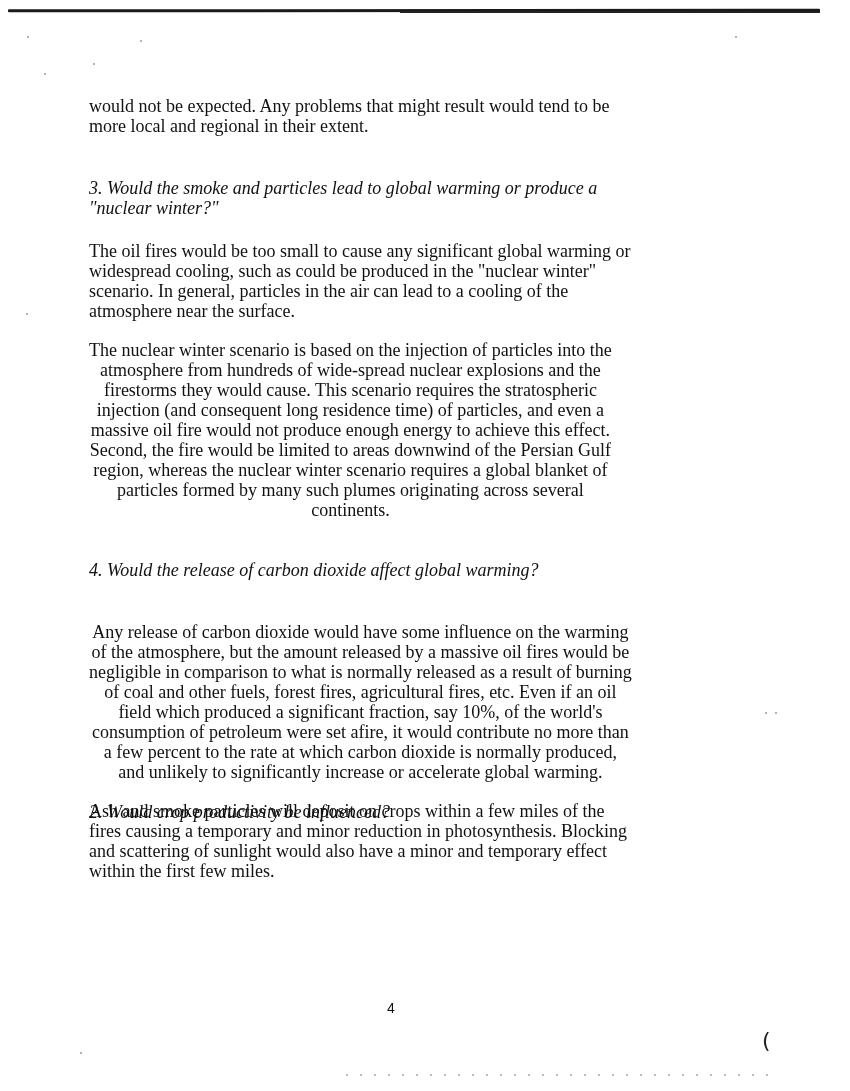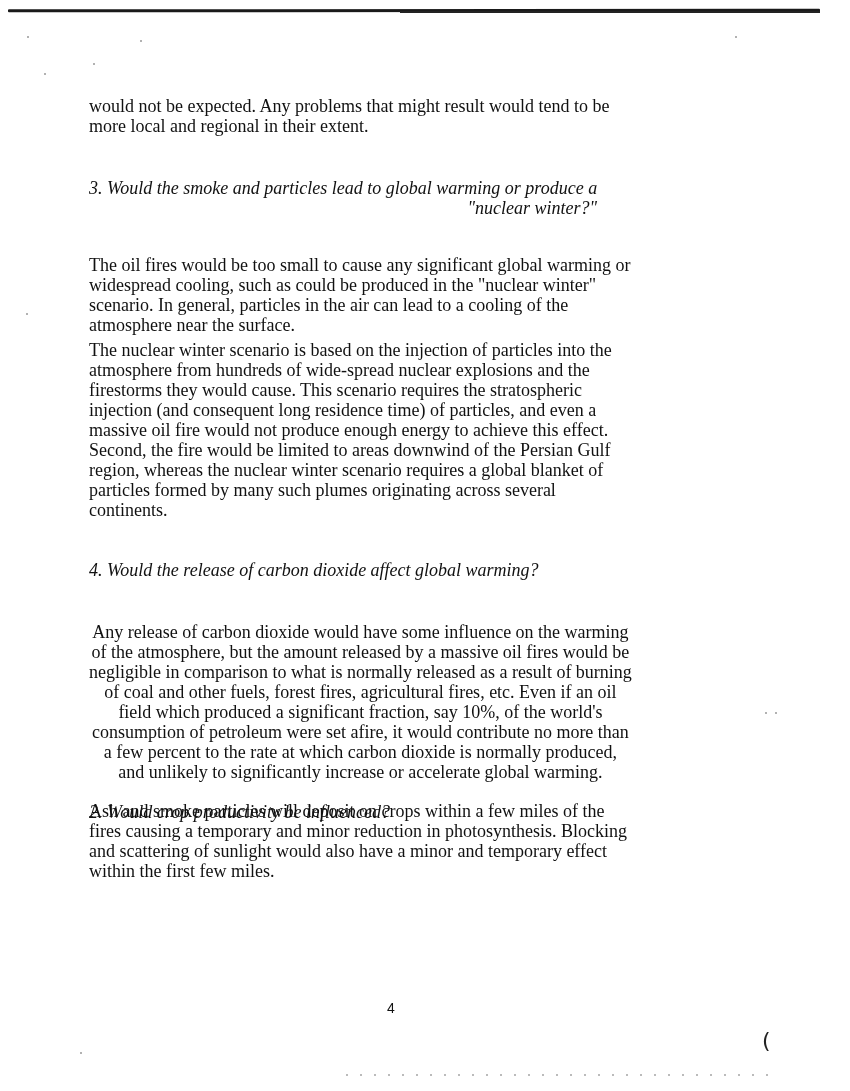--- a/index.html
+++ b/index.html
@@ -5,23 +5,23 @@
   html, body { margin: 0; padding: 0; background: #ffffff; }
   body { width: 850px; height: 1091px; position: relative; overflow: hidden;
          font-family: "Liberation Serif", "DejaVu Serif", serif; color: #111; }
   .top-rule { position: absolute; left: 8px; top: 9px; width: 812px; height: 3px;
               background: #1a1a1a; border-radius: 1px; transform: skewY(-0.05deg); }
   .top-rule2 { position: absolute; left: 400px; top: 11px; width: 420px; height: 2px; background: #222; }
   .page { position: absolute; left: 89px; top: 96px; width: 620px; }
   p { margin: 0; font-size: 18px; line-height: 20px; white-space: pre-line; }
   .q { font-style: italic; }
   .p1 { position: absolute; top: 0; }
-  .h3 { position: absolute; top: 82px; text-align: right; }
-  .p3a { position: absolute; top: 159px; }
-  .p3b { position: absolute; top: 244px; }
+  .h3 { position: absolute; top: 82px; }
+  .p3a { position: absolute; top: 145px; }
+  .p3b { position: absolute; top: 244px; text-align: center; }
   .h4 { position: absolute; top: 464px; font-style: italic; }
   .p4 { position: absolute; top: 526px; text-align: center; }
   .h5 { position: absolute; top: 706px; }
   .p5 { position: absolute; top: 705px; }
   .page-number { position: absolute; left: 387px; top: 1000px; font-family: "Liberation Sans", sans-serif;
                  font-size: 14px; }
   .mark { position: absolute; left: 762px; top: 1028px; font-size: 22px; color: #222; font-family: "DejaVu Sans", sans-serif; }
   .speck { position: absolute; width: 2px; height: 2px; background: #999; border-radius: 1px; }
   .dots-bottom { position: absolute; left: 340px; top: 1074px; width: 430px; height: 2px;
                  background-image: radial-gradient(circle, #bbb 0.8px, transparent 1px);

